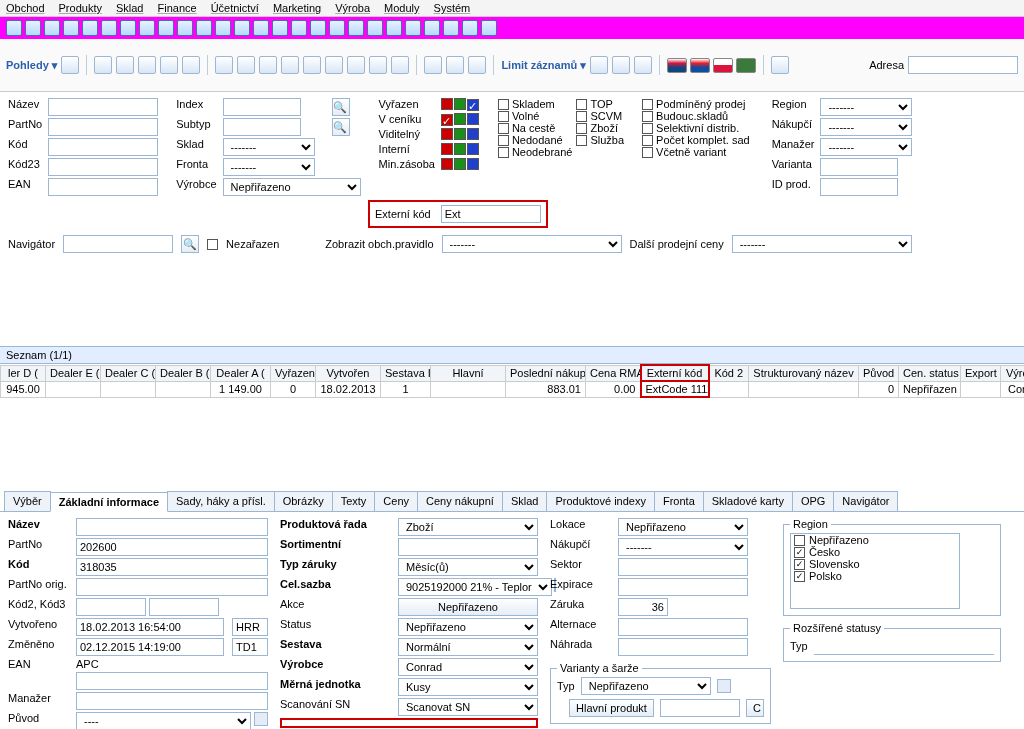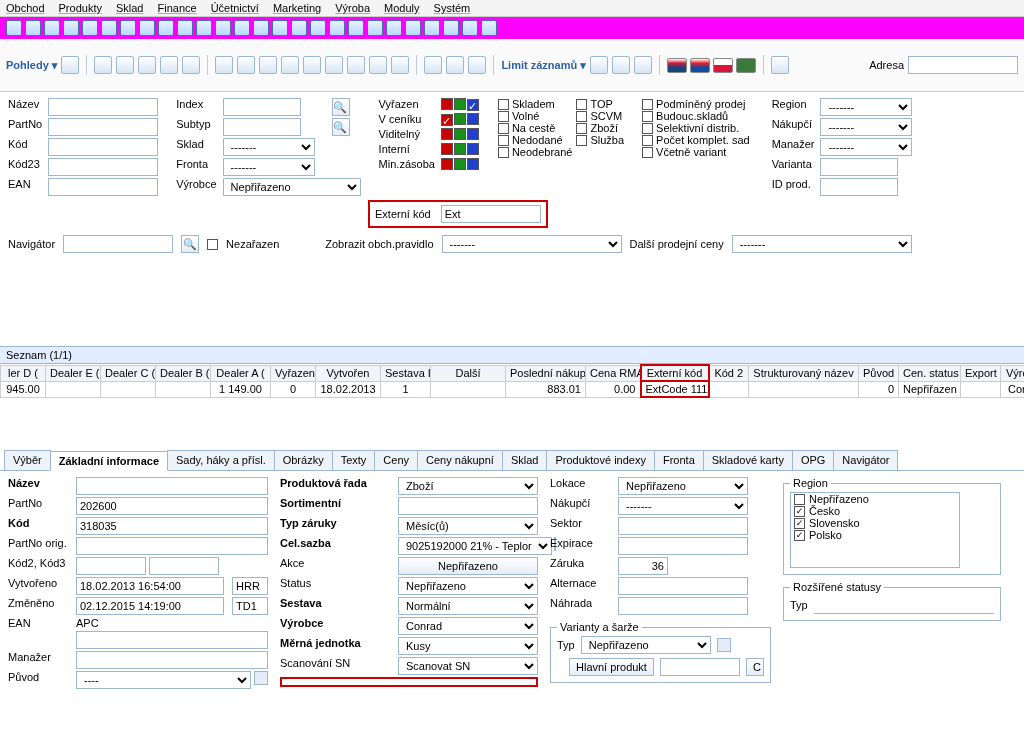--- a/index.html
+++ b/index.html
@@ -29,21 +29,21 @@
   .chkcol { display: grid; grid-template-columns: auto auto; gap: 0 4px; align-content: start; }
   .chkcol div { white-space: nowrap; display:flex; align-items:center; gap:3px;}
   .chkcol .bx { width: 11px; height: 11px; border: 1px solid #555; display:inline-block; }
   .redbox { border: 2px solid #c00; padding: 3px 5px; display: flex; align-items: center; gap: 10px; }
   .nav-row { display:flex; align-items:center; gap:8px; padding: 3px 8px; }
   .seznam-head { background: #e2edff; border-top: 1px solid #9bb7d4; border-bottom: 1px solid #9bb7d4; padding: 2px 6px; margin-top: 90px;}
   table.grid { border-collapse: collapse; width: 100%; table-layout: fixed; }
   table.grid th, table.grid td { border: 1px solid #ccc; padding: 1px 4px; white-space: nowrap; overflow: hidden; text-align: center; font-weight: normal; background: #fff; }
   table.grid th { background: #f1f4f9; }
   .hl { border: 2px solid #c00 !important; }
-  .tabs { display: flex; border-bottom: 1px solid #9bb7d4; margin-top: 52px; padding-left: 4px; gap: 0;}
+  .tabs { display: flex; border-bottom: 1px solid #9bb7d4; margin-top: 93px; padding-left: 4px; gap: 0;}
   .tab { border: 1px solid #9bb7d4; border-bottom: none; padding: 3px 8px; background: #eef3fa; margin-right: -1px; white-space:nowrap;}
   .tab.active { background: #fff; font-weight: bold; border-bottom: 1px solid #fff; position: relative; top: 1px;}
   .detail { display: flex; gap: 12px; padding: 6px 8px; }
   .dcol { display: grid; grid-template-columns: auto auto; gap: 2px 8px; align-content: start; }
   .dcolB { grid-template-columns: auto auto auto; }
   .dcol label { white-space: nowrap; font-weight: normal; }
   .dcol .b { font-weight: bold; }
   fieldset { border: 1px solid #9bb7d4; padding: 3px 6px 6px 6px; margin: 0;}
   fieldset legend { padding: 0 3px; }
   .regionlist { width: 170px; height: 76px; border: 1px solid #9bb7d4; background: #fff; overflow: auto; }
@@ -314,21 +314,21 @@
   <tbody>
       <tr>
     <th>ler D (</th>
         <th>Dealer E (</th>
         <th>Dealer C (</th>
         <th>Dealer B (</th>
         <th>Dealer A (</th>
         <th>Vyřazen</th>
         <th>Vytvořen</th>
         <th>Sestava I</th>
-        <th>Další</th>
+        <th>Hlavní</th>
         <th>Poslední nákup</th>
         <th>Cena RMA</th>
         <th class="hl">Externí kód</th>
         <th>Kód 2</th>
         <th>Strukturovaný název</th>
         <th>Původ</th>
         <th>Cen. status</th>
         <th>Export</th>
         <th>Výrobc</th>
   </tr>

